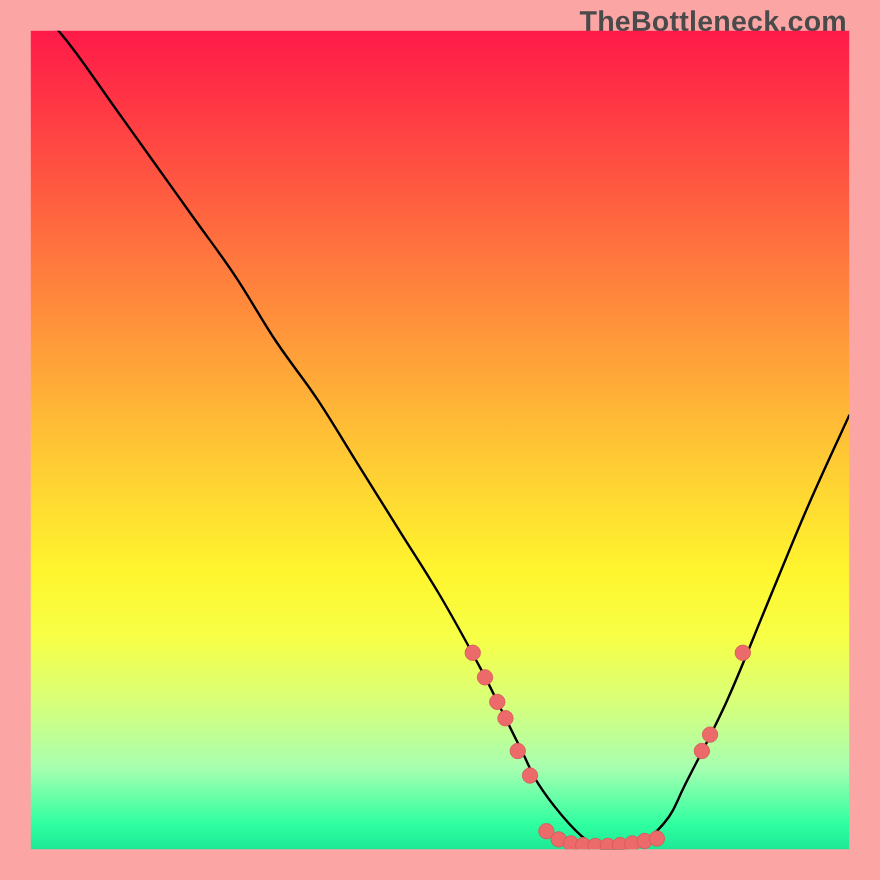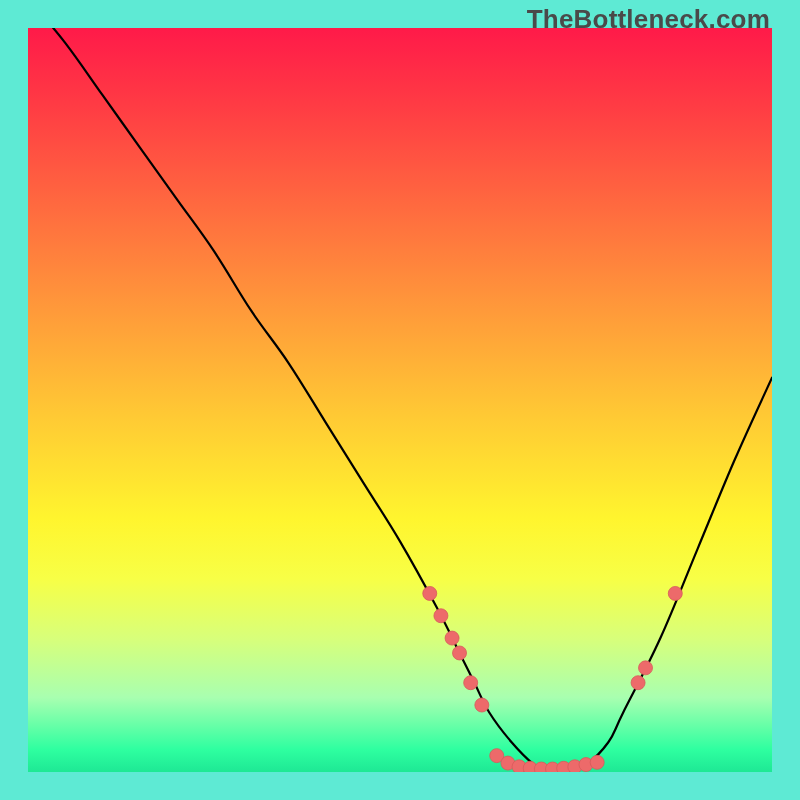--- a/index.html
+++ b/index.html
@@ -8,21 +8,21 @@
     width: 800px;
     height: 800px;
     background: #000000;
     font-family: Arial, Helvetica, sans-serif;
     overflow: hidden;
   }
   .stage {
     position: relative;
     width: 800px;
     height: 800px;
-    background: #5eead4;
+    background: #fca5a5;
   }
   .plot-area {
     position: absolute;
     left: 28px;
     top: 28px;
     width: 744px;
     height: 744px;
     background: linear-gradient(
       to bottom,
       #ff1a49 0%,

